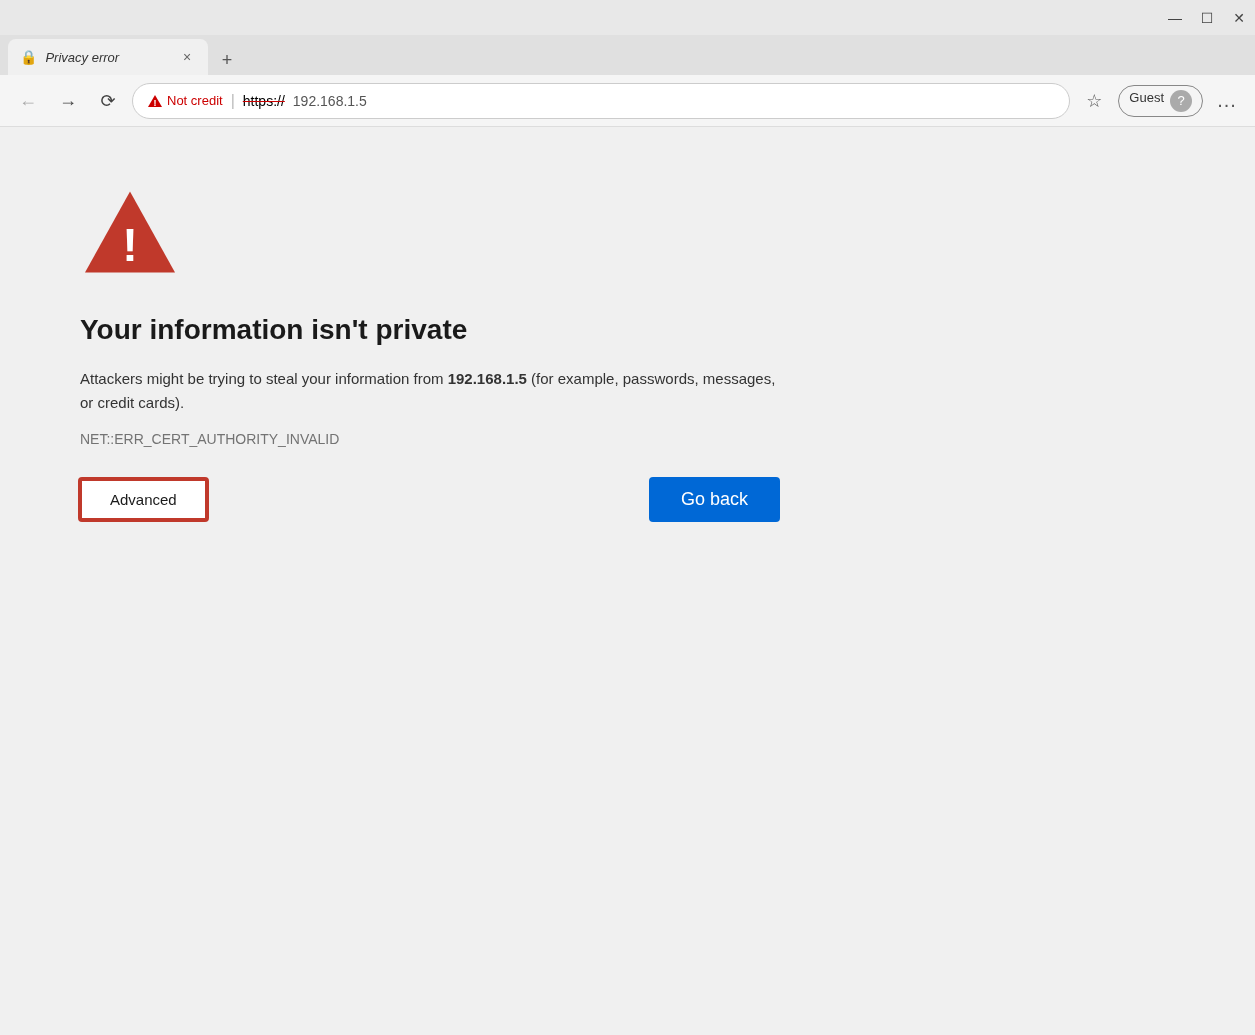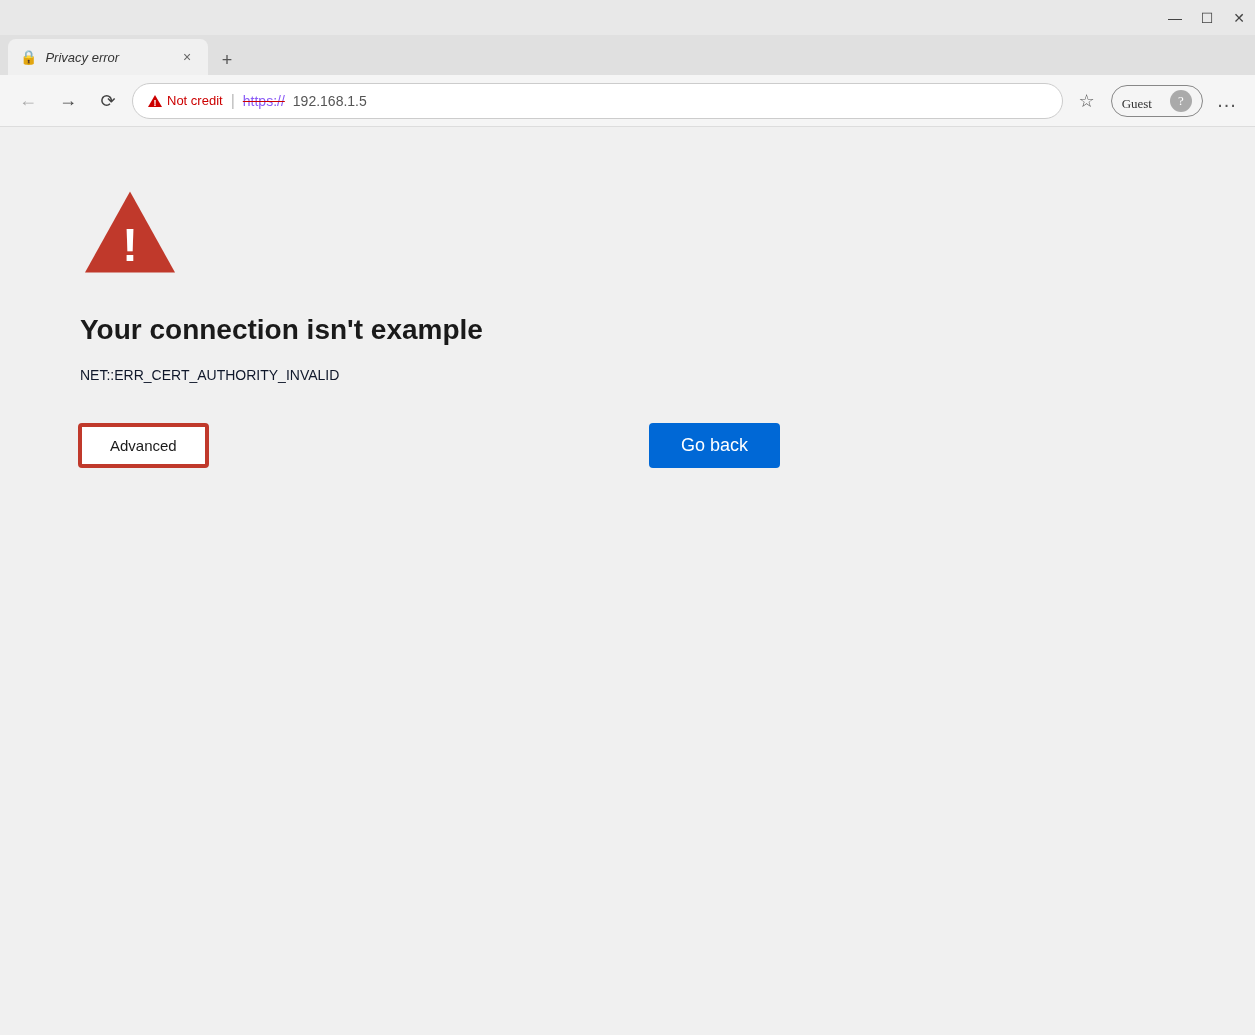--- a/index.html
+++ b/index.html
@@ -134,21 +134,21 @@
     .warning-icon-small {
       width: 16px;
       height: 16px;
     }
     .url-divider {
       color: #bbb;
       font-size: 16px;
     }
     .url-text {
       font-size: 14px;
-      color: #8b5cf6;
+      color: #000000;
       text-decoration: line-through;
       text-decoration-color: #c00;
     }
     .url-text-plain {
       font-size: 14px;
       color: #555;
     }
 
     .toolbar-right {
       display: flex;
@@ -163,30 +163,29 @@
       justify-content: center;
       border-radius: 50%;
       cursor: pointer;
       color: #555;
       font-size: 18px;
       background: none;
       border: none;
     }
     .guest-btn {
       display: flex;
-      align-items: flex-end;
-      gap: 18px;
+      align-items: flex-start;
+      gap: 6px;
       border: 1.5px solid #888;
       border-radius: 20px;
       padding: 4px 10px;
       cursor: pointer;
       font-size: 13px;
       color: #333;
       background: none;
-      font-family: Liberation Serif, serif;
     }
     .guest-avatar {
       width: 22px;
       height: 22px;
       border-radius: 50%;
       background: #aaa;
       display: flex;
       align-items: center;
       justify-content: center;
       color: white;
@@ -236,22 +235,22 @@
       font-size: 15px;
       color: #333;
       line-height: 1.6;
       margin-bottom: 16px;
     }
     .error-description strong {
       font-weight: 700;
     }
     .error-code {
       font-size: 14px;
-      color: #0f172a;
-      margin-bottom: 40px;
+      color: #737373;
+      margin-bottom: 30px;
     }
     .button-row {
       display: flex;
       align-items: center;
       justify-content: space-between;
       width: 100%;
       max-width: 900px;
       gap: 32px;
     }
     .btn-advanced {
@@ -325,22 +324,25 @@
 
 <div class="page-content">
   <div class="error-container">
 
     
     <svg class="warning-triangle" viewBox="0 0 110 100">
       <polygon points="55,5 105,95 5,95" fill="#c0392b"></polygon>
       <text x="55" y="82" font-size="52" fill="white" text-anchor="middle" font-weight="bold" font-family="Arial">!</text>
     </svg>
 
-    <h1 class="error-title">Your connection isn't example</h1>
-
+    <h1 class="error-title">Your information isn't private</h1>
+
+    <p class="error-description">
+      <span>Attackers might be trying to steal your information from </span><strong>192.168.1.5</strong><span> (for example, passwords, messages, or credit cards).</span>
+    </p>
 
     <p class="error-code">NET::ERR_CERT_AUTHORITY_INVALID</p>
 
     <div class="button-row">
       <button class="btn-advanced">Advanced</button>
       <button class="btn-go-back">Go back</button>
     </div>
 
   </div>
 </div>

